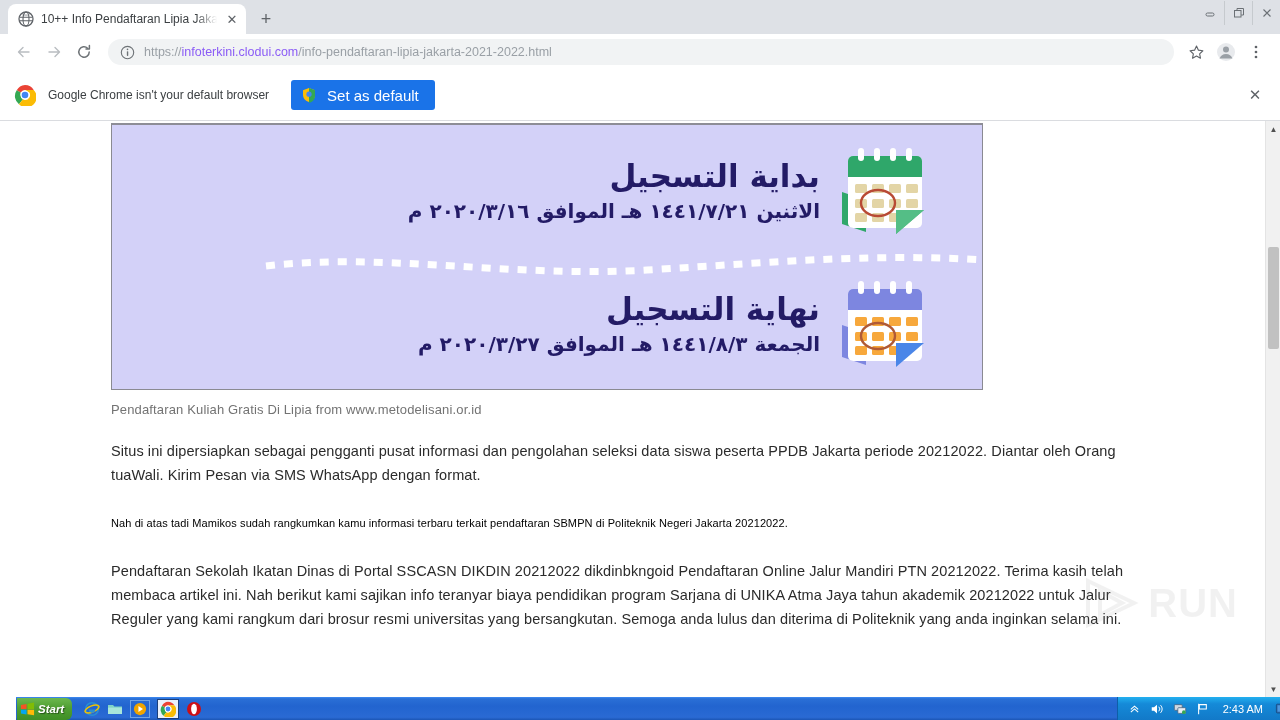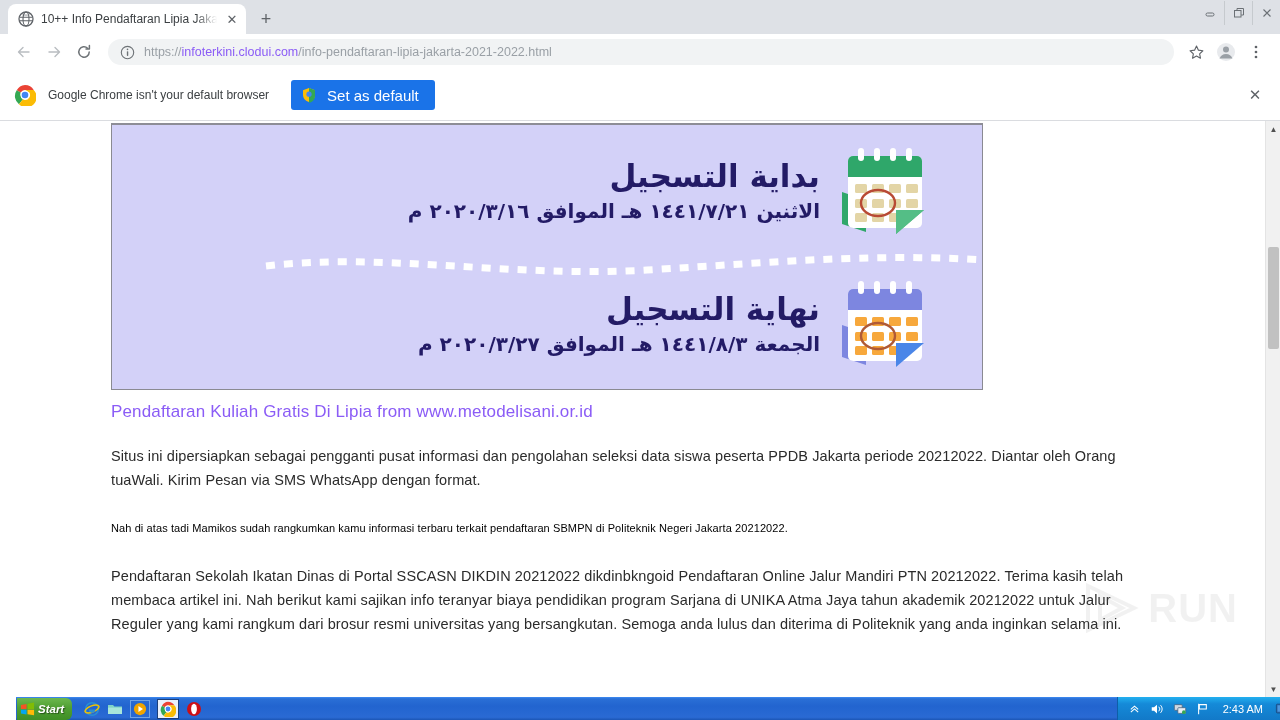--- a/index.html
+++ b/index.html
@@ -273,22 +273,22 @@
     position: absolute;
     left: 150px;
     top: 129px;
     width: 770px;
     height: 26px;
     pointer-events: none;
   }
 
   .caption {
     margin: 12px 0 0 111px;
-    font-size: 17px;
-    color: #8b5cf6;
+    font-size: 13px;
+    color: #737373;
     letter-spacing: 0.15px;
   }
 
   .content {
     margin: 22px 0 0 111px;
     width: 1035px;
   }
 
   .content p {
     font-size: 14.5px;

